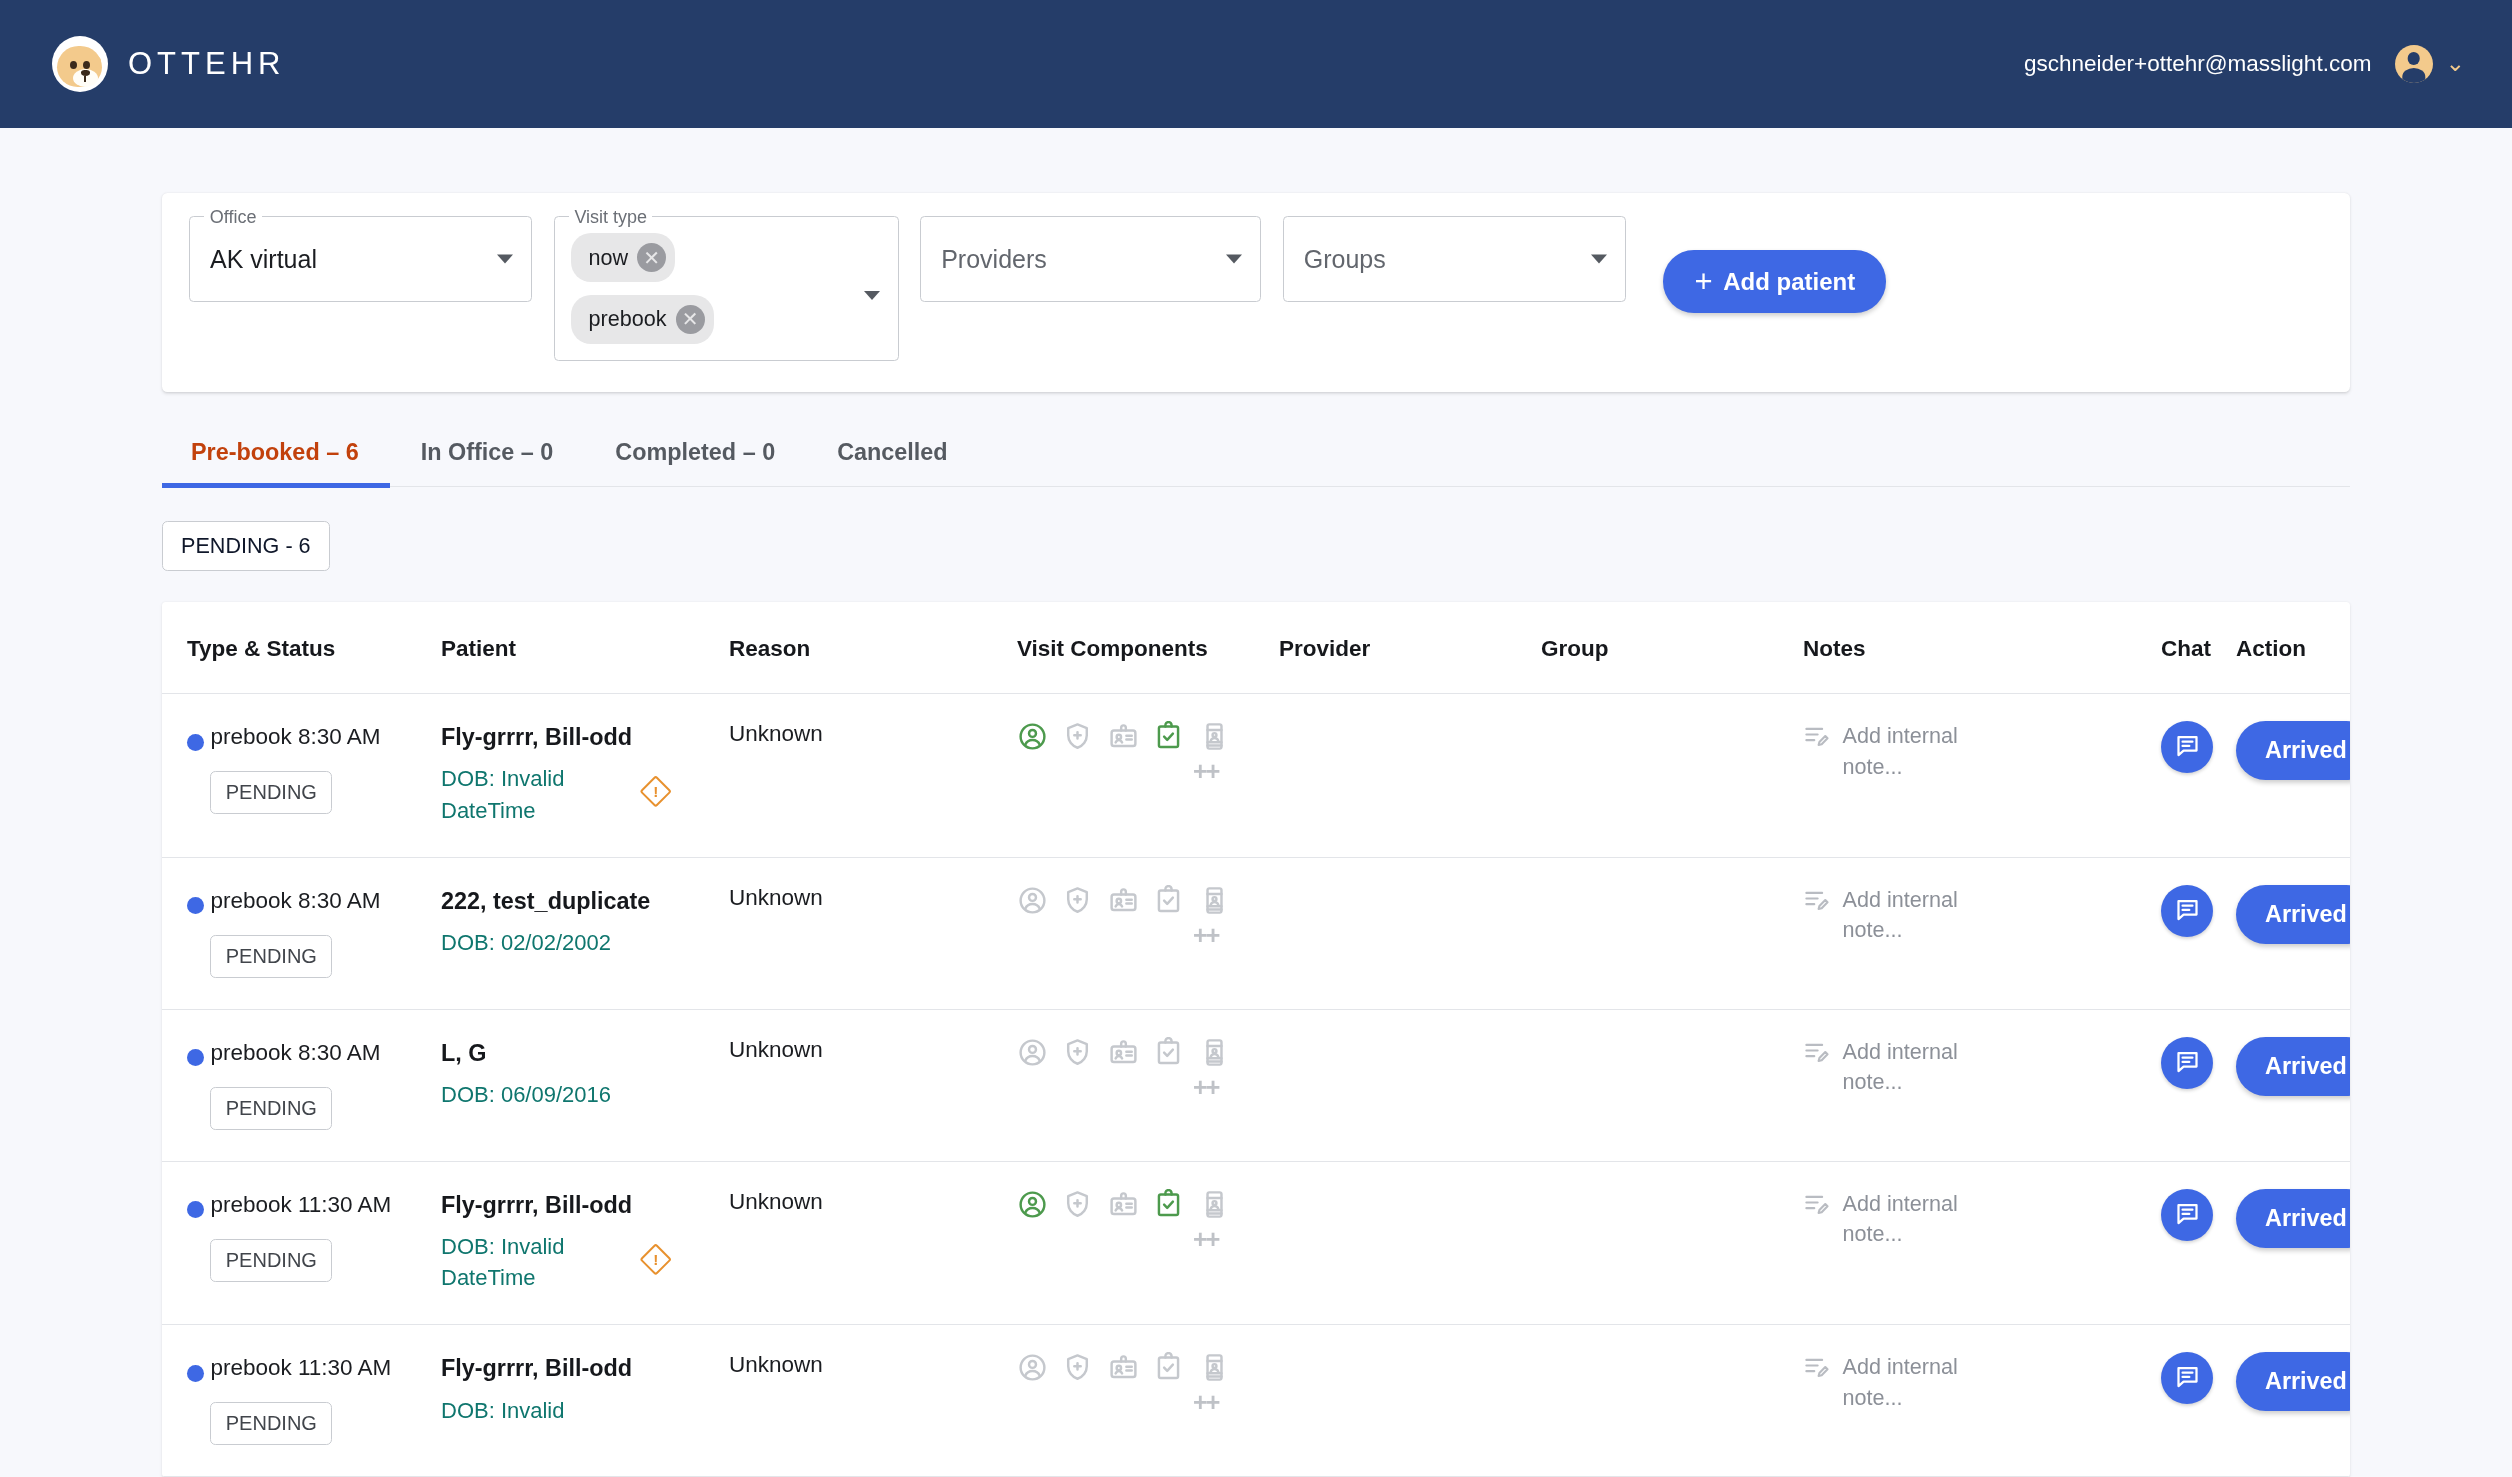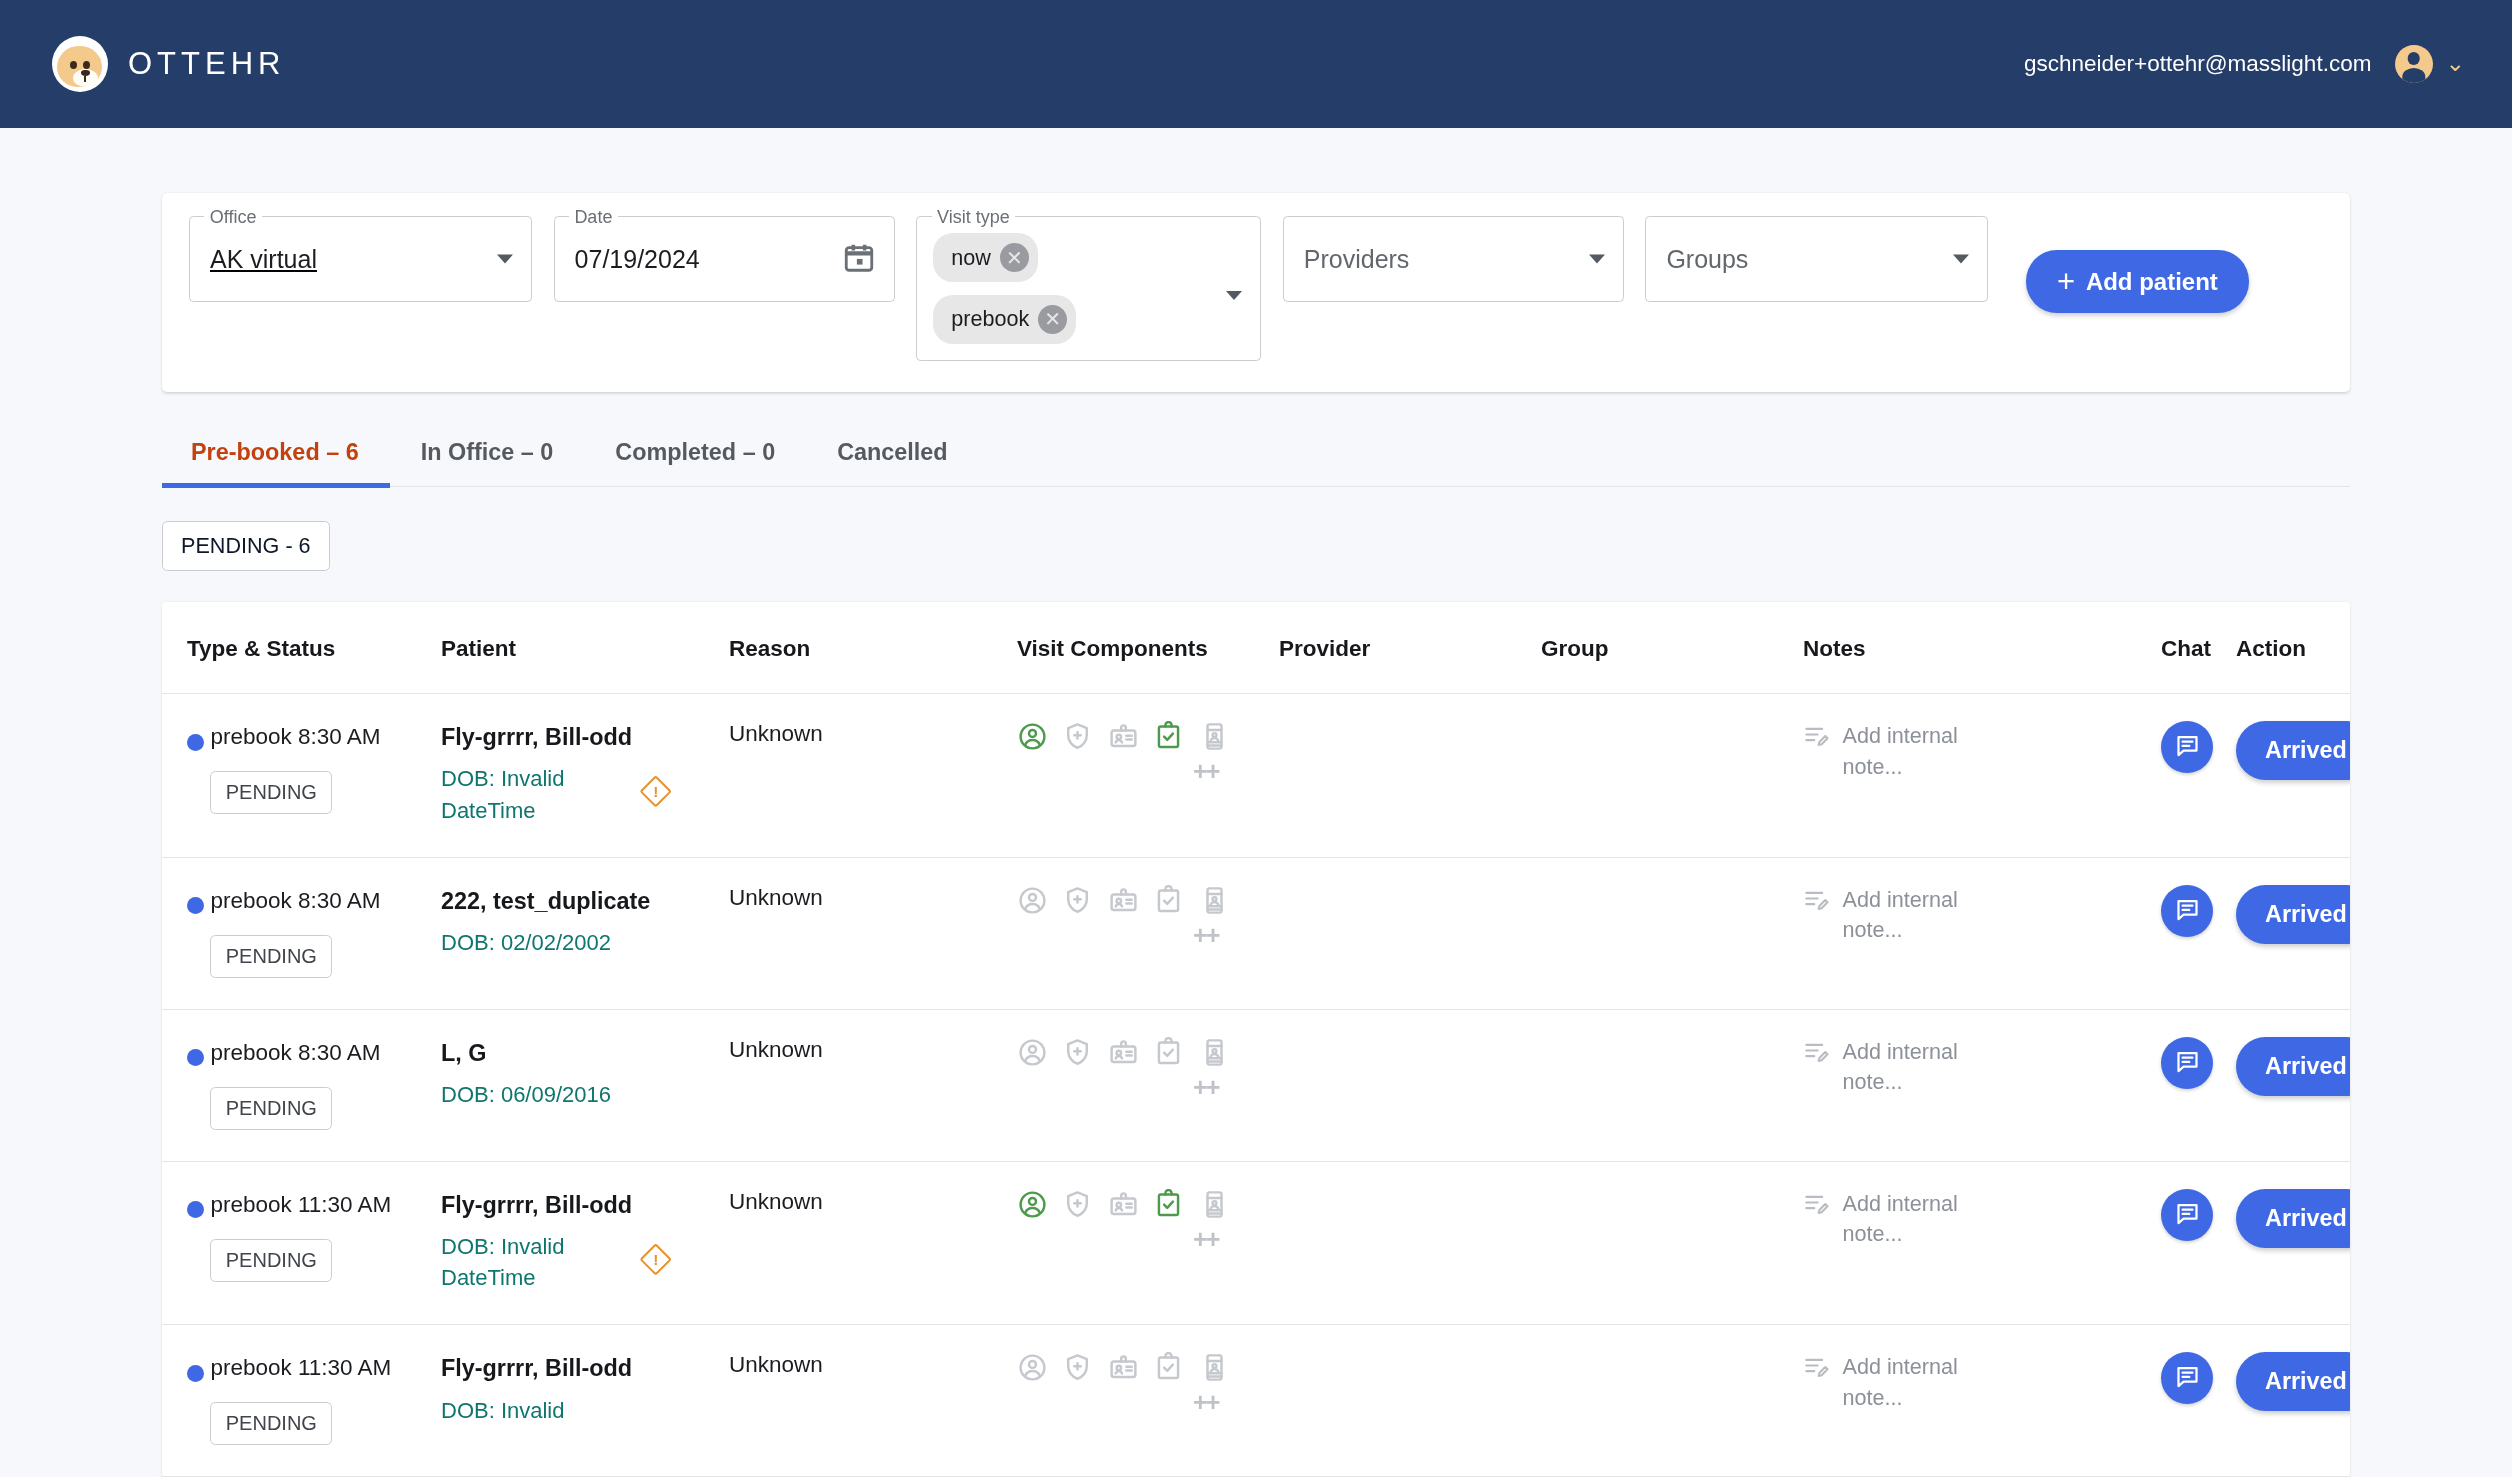--- a/index.html
+++ b/index.html
@@ -110,21 +110,21 @@
     background: #ffffff; padding: 0 5.4px;
     font-size: 18px; color: #6b6f76;
   }
   .field-value { font-size: 25px; color: #1b1d21; }
   .field .caret {
     position: absolute; right: 18px; top: 50%; transform: translateY(-50%);
     width: 0; height: 0;
     border-left: 8px solid transparent; border-right: 8px solid transparent;
     border-top: 9px solid #555a61;
   }
-  .f-office { width: 343px; text-decoration: underline; }
+  .f-office { width: 343px; }
   .f-date   { width: 341px; }
   .cal-icon { position: absolute; right: 18px; top: 50%; transform: translateY(-50%); }
 
   .f-visit {
     width: 345px; min-height: 144px; height: auto;
     flex-direction: column; align-items: flex-start;
     justify-content: flex-start; padding: 16px 47px 16px 16px;
     gap: 12.6px;
   }
   .chip {
@@ -304,32 +304,20 @@
 <div class="page">
 
   <div class="filter-card">
 
     <div class="field f-office">
       <span class="legend">Office</span>
       <span class="field-value">AK virtual</span>
       <span class="caret"></span>
     </div>
 
-    <div class="field f-date">
-      <span class="legend">Date</span>
-      <span class="field-value">07/19/2024</span>
-      <span class="cal-icon">
-        <svg width="34" height="34" viewBox="0 0 24 24" fill="none" stroke="#6b6f76" stroke-width="2">
-          <rect x="3" y="5" width="18" height="16" rx="2"></rect>
-          <path d="M3 9h18" stroke-width="3"></path>
-          <path d="M8 3v4M16 3v4" stroke-width="2.5"></path>
-          <rect x="10.5" y="13" width="4" height="4" fill="#6b6f76" stroke="none"></rect>
-        </svg>
-      </span>
-    </div>
 
     <div class="field f-visit">
       <span class="legend">Visit type</span>
       <span class="chip">
         <span>now</span>
         <span class="chip-x">✕</span>
       </span>
       <span class="chip">
         <span>prebook</span>
         <span class="chip-x">✕</span>

